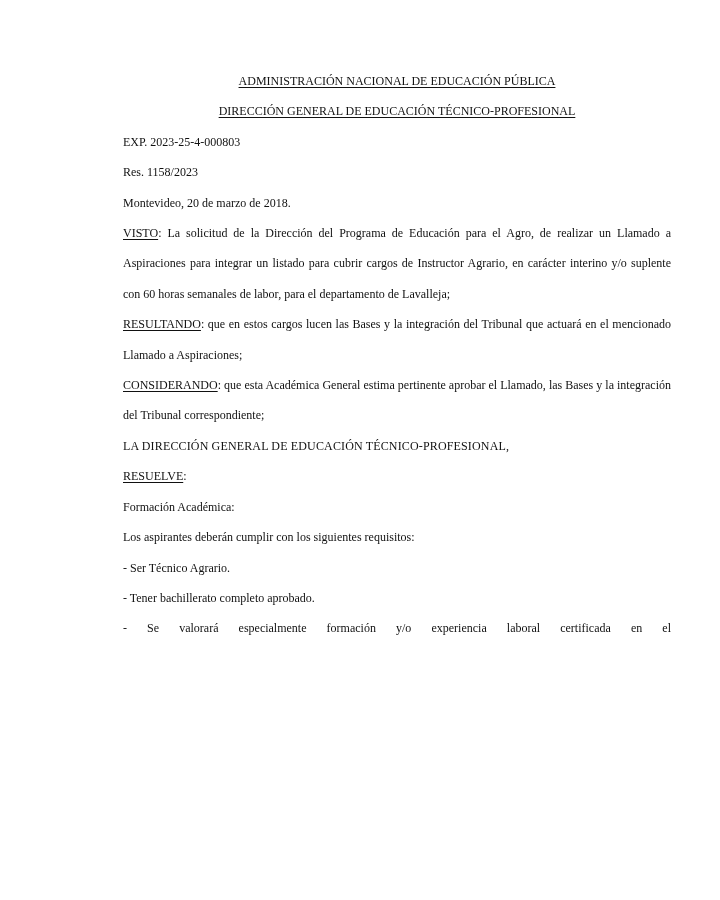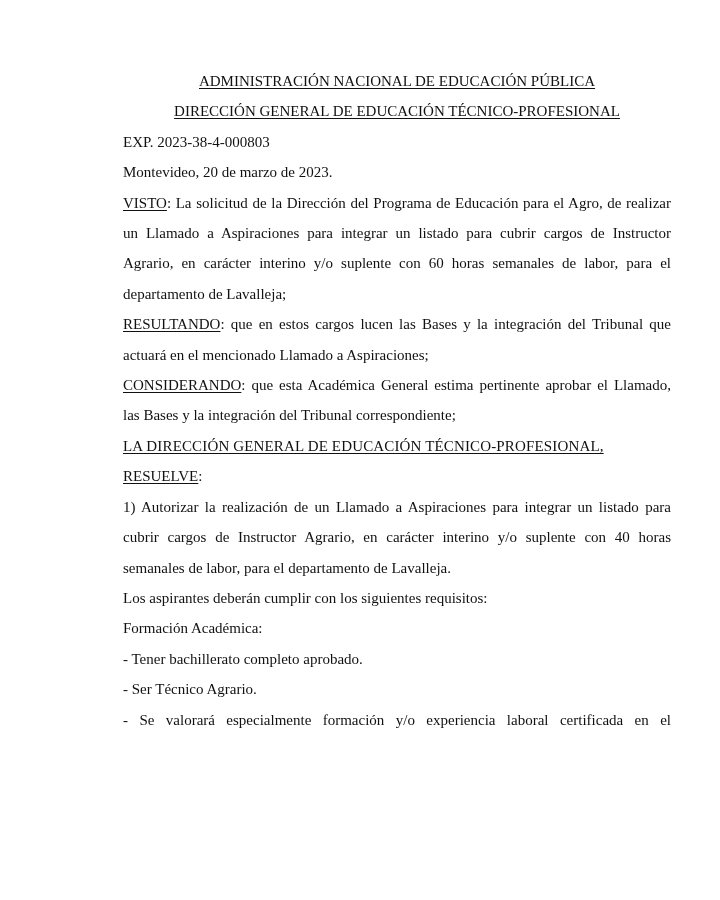--- a/index.html
+++ b/index.html
@@ -13,21 +13,21 @@
     overflow: hidden;
     position: relative;
     font-family: "Liberation Serif", "DejaVu Serif", serif;
     color: #111111;
   }
   .page {
     position: absolute;
     left: 123px;
     top: 66px;
     width: 548px;
-    font-size: 15px;
+    font-size: 12px;
     line-height: 30.4px;
   }
   .title {
     text-align: center;
     text-decoration: underline;
     text-underline-offset: 2px;
     text-decoration-thickness: 1px;
     white-space: nowrap;
   }
   .title.t1 { margin-left: 0; }
@@ -35,46 +35,45 @@
   .para {
     text-align: justify;
     text-align-last: left;
   }
   .u {
     text-decoration: underline;
     text-underline-offset: 2px;
     text-decoration-thickness: 1px;
   }
   .resolve-head {
-    text-decoration: underline;
     text-underline-offset: 2px;
     text-decoration-thickness: 1px;
     white-space: nowrap;
     letter-spacing: 0.15px;
   }
 </style>
 </head>
 <body>
 
 <div class="page">
   <div class="title t1">ADMINISTRACIÓN NACIONAL DE EDUCACIÓN PÚBLICA</div>
   <div class="title">DIRECCIÓN GENERAL DE EDUCACIÓN TÉCNICO-PROFESIONAL</div>
 
-  <div class="line">EXP. 2023-38-4-000803</div>
-  <div class="line">Montevideo, 20 de marzo de 2023.</div>
+  <div class="line">EXP. 2023-25-4-000803</div>
+  <div class="line">Res. 1158/2023</div>
+  <div class="line">Montevideo, 20 de marzo de 2018.</div>
 
   <div class="para"><span class="u">VISTO</span><span>: La solicitud de la Dirección del Programa de Educación para el Agro, de realizar un Llamado a Aspiraciones para integrar un listado para cubrir cargos de Instructor Agrario, en carácter interino y/o suplente con 60 horas semanales de labor, para el departamento de Lavalleja;</span></div>
 
   <div class="para"><span class="u">RESULTANDO</span><span>: que en estos cargos lucen las Bases y la integración del Tribunal que actuará en el mencionado Llamado a Aspiraciones;</span></div>
 
   <div class="para"><span class="u">CONSIDERANDO</span><span>: que esta Académica General estima pertinente aprobar el Llamado, las Bases y la integración del Tribunal correspondiente;</span></div>
 
 
   <div class="resolve-head">LA DIRECCIÓN GENERAL DE EDUCACIÓN TÉCNICO-PROFESIONAL,</div>
   <div class="line"><span class="u">RESUELVE</span><span>:</span></div>
 
-  <div class="para">1) Autorizar la realización de un Llamado a Aspiraciones para integrar un listado para cubrir cargos de Instructor Agrario, en carácter interino y/o suplente con 40 horas semanales de labor, para el departamento de Lavalleja.</div>
+  <div class="line">Formación Académica:</div>
   <div class="line">Los aspirantes deberán cumplir con los siguientes requisitos:</div>
-  <div class="line">Formación Académica:</div>
+  <div class="line">- Ser Técnico Agrario.</div>
   <div class="line">- Tener bachillerato completo aprobado.</div>
-  <div class="line">- Ser Técnico Agrario.</div>
   <div class="para" style="text-align-last: justify; font-family: Liberation Serif, serif;">- Se valorará especialmente formación y/o experiencia laboral certificada en el</div>
 </div>
 
 </body></html>

